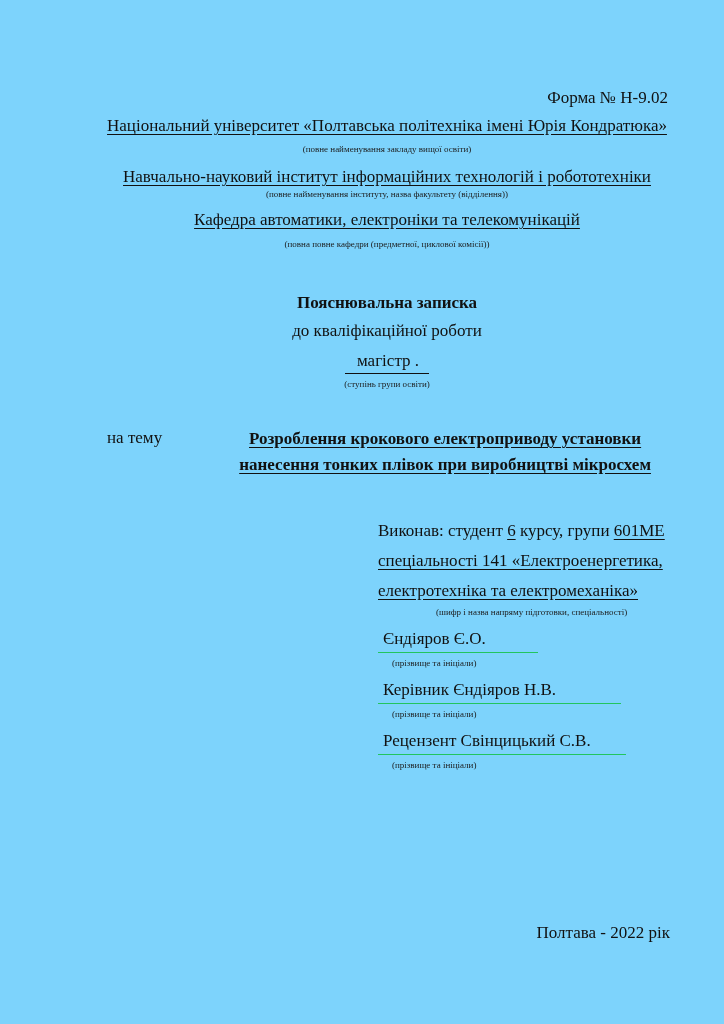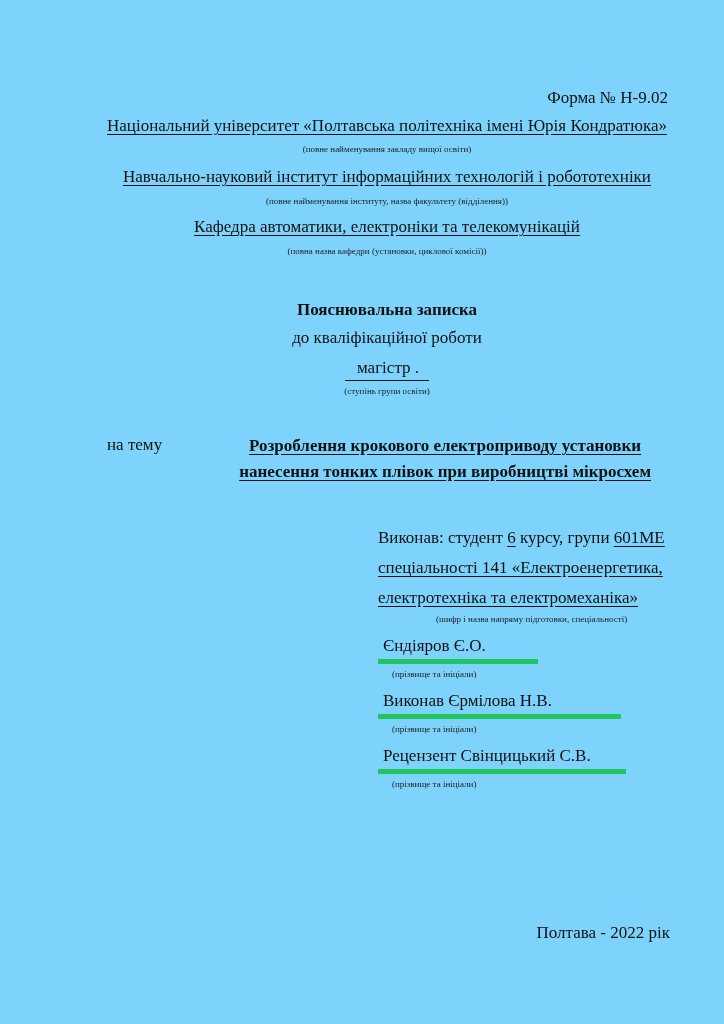--- a/index.html
+++ b/index.html
@@ -38,21 +38,21 @@
   }
   .caption {
     text-align: center;
     font-size: 9px;
     line-height: 12px;
     color: #1c1c1c;
   }
   .u-line { margin-top: 7px; }
   .u-caption { margin-top: 6px; }
   .i-line { margin-top: 11px; }
-  .i-caption { margin-top: 7px; }
+  .i-caption { }
   .d-line { margin-top: 9px; }
   .d-caption { margin-top: 7px; }
 
   .title {
     margin-top: 42px;
     text-align: center;
     font-weight: bold;
     font-size: 17px;
     line-height: 22px;
   }
@@ -111,21 +111,21 @@
     margin-top: 0px;
     padding-left: 46px;
   }
   .sign-line {
     margin-top: 9px;
     line-height: 24px;
     white-space: nowrap;
   }
   .sign {
     display: inline-block;
-    border-bottom: 5px solid #22c55e;
+    border-bottom: 1px solid #22c55e;
     padding: 0 0 1px 5px;
   }
   .sign-student { min-width: 160px; }
   .sign-supervisor { min-width: 243px; }
   .sign-reviewer { min-width: 248px; }
   .sign-caption {
     text-align: left;
     margin-left: 14px;
     margin-top: 4px;
   }
@@ -148,21 +148,21 @@
 
     <div class="form-number">Форма № Н-9.02</div>
 
     <div class="hline u-line">Національний університет «Полтавська політехніка імені Юрія Кондратюка»</div>
     <div class="caption u-caption">(повне найменування  закладу вищої освіти)</div>
 
     <div class="hline i-line">Навчально-науковий інститут інформаційних технологій і робототехніки</div>
     <div class="caption i-caption">(повне найменування інституту, назва факультету (відділення))</div>
 
     <div class="hline d-line">Кафедра автоматики, електроніки та телекомунікацій</div>
-    <div class="caption d-caption">(повна назва кафедри (установки, циклової комісії))</div>
+    <div class="caption d-caption">(повна повне кафедри (предметної, циклової комісії))</div>
 
     <div class="title">Пояснювальна записка</div>
     <div class="subtitle">до кваліфікаційної роботи</div>
     <div class="degree-row">
       <span class="degree">магістр .</span>
     </div>
     <div class="caption degree-caption">(ступінь групи освіти)</div>
 
     <div class="topic-row">
       <div class="topic-label">на тему</div>
@@ -174,21 +174,21 @@
       <div class="exec-line u">спеціальності 141 «Електроенергетика,</div>
       <div class="exec-line u">електротехніка та електромеханіка»</div>
       <div class="caption exec-caption">(шифр і назва напряму підготовки, спеціальності)</div>
 
       <div class="sign-line">
         <span class="sign sign-student">Єндіяров Є.О.</span>
       </div>
       <div class="caption sign-caption">(прізвище та ініціали)</div>
 
       <div class="sign-line">
-        <span class="sign sign-supervisor">Виконав Єрмілова Н.В.</span>
+        <span class="sign sign-supervisor">Керівник Єндіяров Н.В.</span>
       </div>
       <div class="caption sign-caption">(прізвище та ініціали)</div>
 
       <div class="sign-line">
         <span class="sign sign-reviewer">Рецензент Свінцицький С.В.</span>
       </div>
       <div class="caption sign-caption">(прізвище та ініціали)</div>
     </div>
 
   </div>

